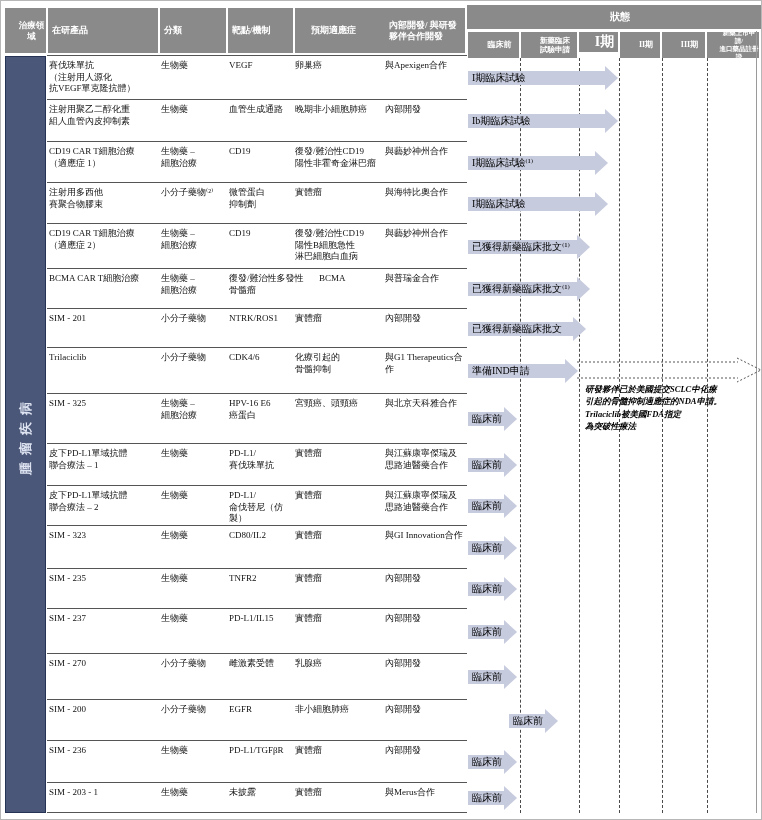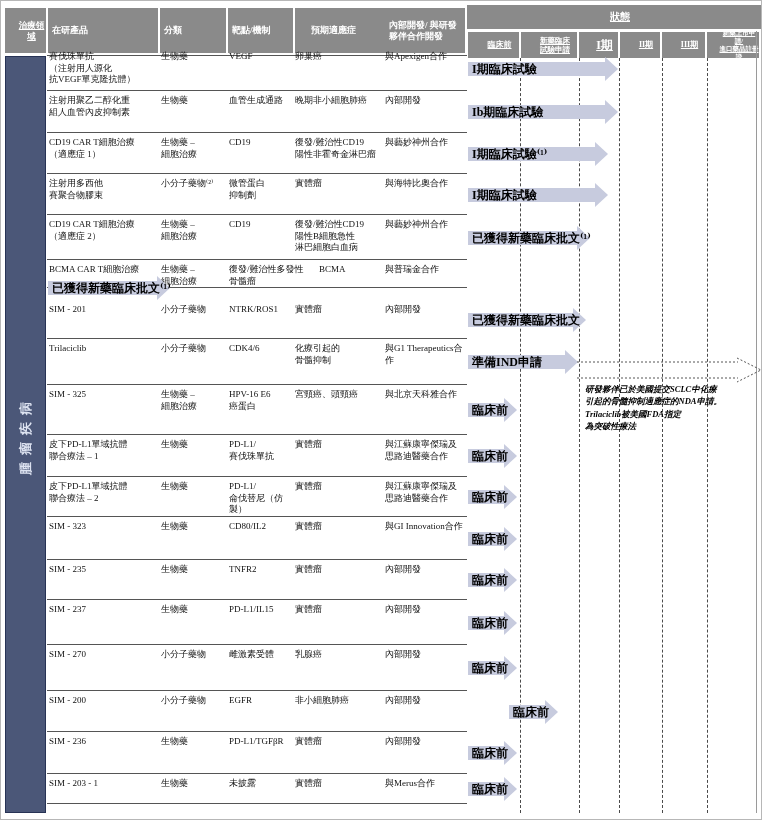--- a/index.html
+++ b/index.html
@@ -7,36 +7,36 @@
     position:relative;width:762px;height:820px;background:#ffffff;
     border:1px solid #b7b7b7;box-sizing:border-box;overflow:hidden;
     font-family:"Liberation Serif","DejaVu Serif",serif;color:#111;
   }
   
   .hcell{
     position:absolute;background:#8a8a8a;color:#ffffff;font-weight:bold;
     display:flex;align-items:center;font-size:9px;line-height:1.2;
     padding-left:4px;box-sizing:border-box;white-space:pre-line;
   }
-  .hcell.center{justify-content:center;padding-left:12px;text-align:center;text-decoration:underline;}
+  .hcell.center{justify-content:center;padding-left:12px;text-align:center;}
   
   .vdash{position:absolute;width:0;border-left:1px dashed #4a4a4a;z-index:0;}
   .vsolid{position:absolute;width:0;border-left:1px solid #9a9a9a;z-index:0;}
   
   .band{
     position:absolute;left:4px;top:55px;width:41px;height:757px;
     background:#4b5778;border:1px solid #273355;box-sizing:border-box;z-index:2;
   }
   .band .lbl{
     position:absolute;top:50%;left:50%;
     transform:translate(-50%,-50%) rotate(-90deg);
     color:#dde3f1;font-size:13px;font-weight:bold;letter-spacing:7px;white-space:nowrap;
   }
   
-  #rows{position:absolute;left:46px;top:46px;width:716px;z-index:1;}
+  #rows{position:absolute;left:46px;top:55px;width:716px;z-index:1;}
   .row{display:flex;box-sizing:border-box;}
   .row-left{display:flex;width:420px;border-bottom:1px solid #555;box-sizing:border-box;}
   .cell{
     font-size:9px;line-height:1.3;padding:4px 2px 0 2px;box-sizing:border-box;
     white-space:pre-line;overflow:hidden;
   }
   .c-product{width:112px;}
   .c-class{width:68px;}
   .c-target{width:66px;}
   .c-ind{width:90px;}
@@ -45,21 +45,21 @@
   .arrow{
     position:absolute;left:1px;top:50%;transform:translateY(-50%);
     height:14px;background:#c7cbde;
   }
   .arrow::after{
     content:'';position:absolute;right:-13px;top:-5px;width:0;height:0;
     border-left:13px solid #c7cbde;border-top:12px solid transparent;border-bottom:12px solid transparent;
   }
   .arrow-label{
     position:absolute;left:5px;top:50%;transform:translateY(-50%);
-    font-size:12px;font-weight:bold;white-space:nowrap;z-index:2;color:#000;
+    font-size:10px;font-weight:normal;white-space:nowrap;z-index:2;color:#000;
   }
   
   #annotation{
     position:absolute;left:584px;top:382px;width:182px;z-index:3;
     font-size:8.5px;font-style:italic;font-weight:bold;line-height:1.45;
     white-space:pre-line;color:#000;
   }
   #dotted-arrow{position:absolute;left:574px;top:355px;z-index:2;}
   .topline{position:absolute;left:46px;top:54px;width:420px;border-top:1px solid #555;}
 </style>
@@ -73,21 +73,21 @@
   <div class="hcell" style="left:159px;top:7px;width:66px;height:45px;">分類</div>
   <div class="hcell" style="left:227px;top:7px;width:65px;height:45px;">靶點/機制</div>
   <div class="hcell" style="left:294px;top:7px;width:95px;height:45px;padding-left:16px;">預期適應症</div>
   <div class="hcell" style="left:384px;top:7px;width:80px;height:45px;">內部開發/ 與研發
 夥伴合作開發</div>
 
   <div class="hcell center" style="left:466px;top:4px;width:294px;height:24px;font-size:10px;">狀態</div>
   <div class="hcell center" style="left:467px;top:31px;width:51px;height:26px;font-size:8px;">臨床前</div>
   <div class="hcell center" style="left:520px;top:31px;width:56px;height:26px;font-size:7.5px;text-align:center;">新藥臨床
 試驗申請</div>
-  <div class="hcell center" style="left:578px;top:31px;width:39px;height:26px;font-size:12px;">I期</div>
+  <div class="hcell center" style="left:578px;top:31px;width:39px;height:20px;font-size:14px;">I期</div>
   <div class="hcell center" style="left:619px;top:31px;width:40px;height:26px;font-size:8px;">II期</div>
   <div class="hcell center" style="left:661px;top:31px;width:43px;height:26px;font-size:8px;">III期</div>
   <div class="hcell center" style="left:706px;top:31px;width:52px;height:26px;font-size:6.5px;text-align:center;">新藥上市申請/
 進口藥品註冊證</div>
 
   <div class="vdash" style="left:519px;top:57px;height:755px;"></div>
   <div class="vdash" style="left:578px;top:57px;height:755px;"></div>
   <div class="vdash" style="left:618px;top:57px;height:755px;"></div>
   <div class="vdash" style="left:661px;top:57px;height:755px;"></div>
   <div class="vdash" style="left:706px;top:57px;height:755px;"></div>
@@ -170,21 +170,21 @@
           <div class="cell c-ind">復發/難治性CD19
 陽性B細胞急性
 淋巴細胞白血病</div>
           <div class="cell c-partner">與藝妙神州合作</div>
         </div>
         <div class="c-status">
           <div class="arrow" style="width: 109px;"></div>
           <span class="arrow-label">已獲得新藥臨床批文⁽¹⁾</span>
         </div>
       </div>
-      <div class="row" style="height: 40px; flex-direction: column;">
+      <div class="row" style="height: 40px;">
         <div class="row-left">
           <div class="cell c-product">BCMA CAR T細胞治療</div>
           <div class="cell c-class">生物藥 –
 細胞治療</div>
           <div class="cell c-ind">復發/難治性多發性
 骨髓瘤</div>
           <div class="cell c-target">BCMA</div>
           <div class="cell c-partner">與普瑞金合作</div>
         </div>
         <div class="c-status">

